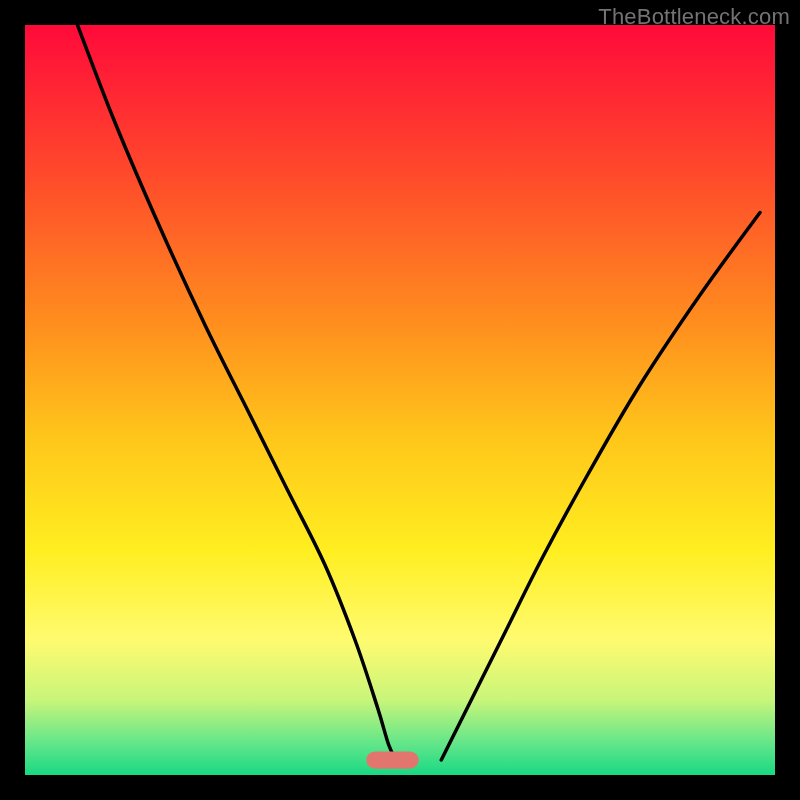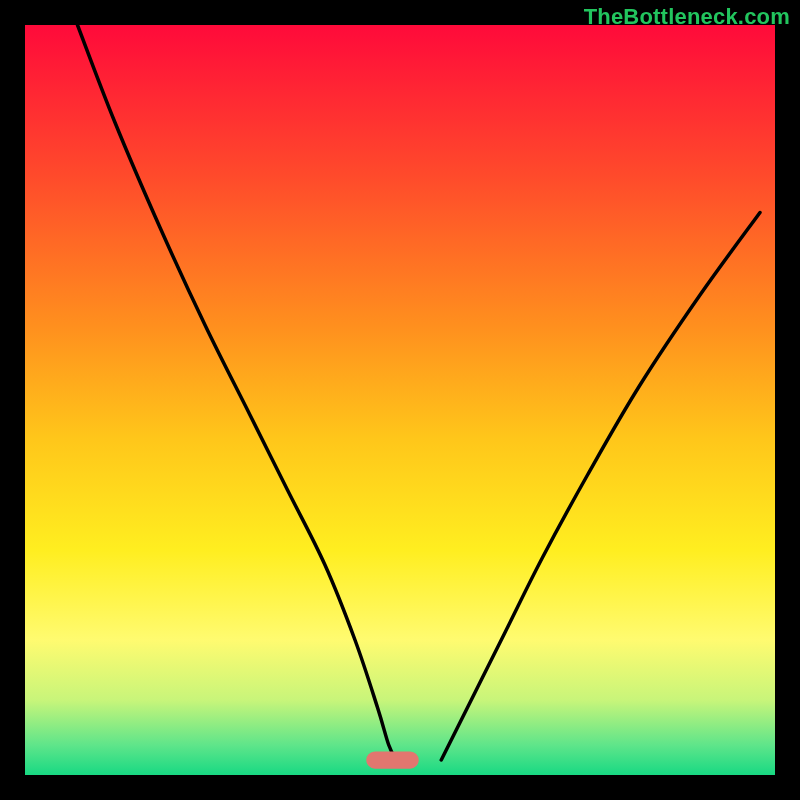--- a/index.html
+++ b/index.html
@@ -23,24 +23,24 @@
     position: absolute;
     left: 25px;
     top: 25px;
     width: 750px;
     height: 750px;
   }
   .brand {
     position: absolute;
     top: 4px;
     right: 10px;
-    color: #22c55e;
+    color: #737373;
     font-size: 22px;
     letter-spacing: 0.2px;
-    font-weight: 700;
+    font-weight: 400;
   }
   svg {
     display: block;
   }
 </style>
 </head>
 <body>
 
 <div class="frame">
 

